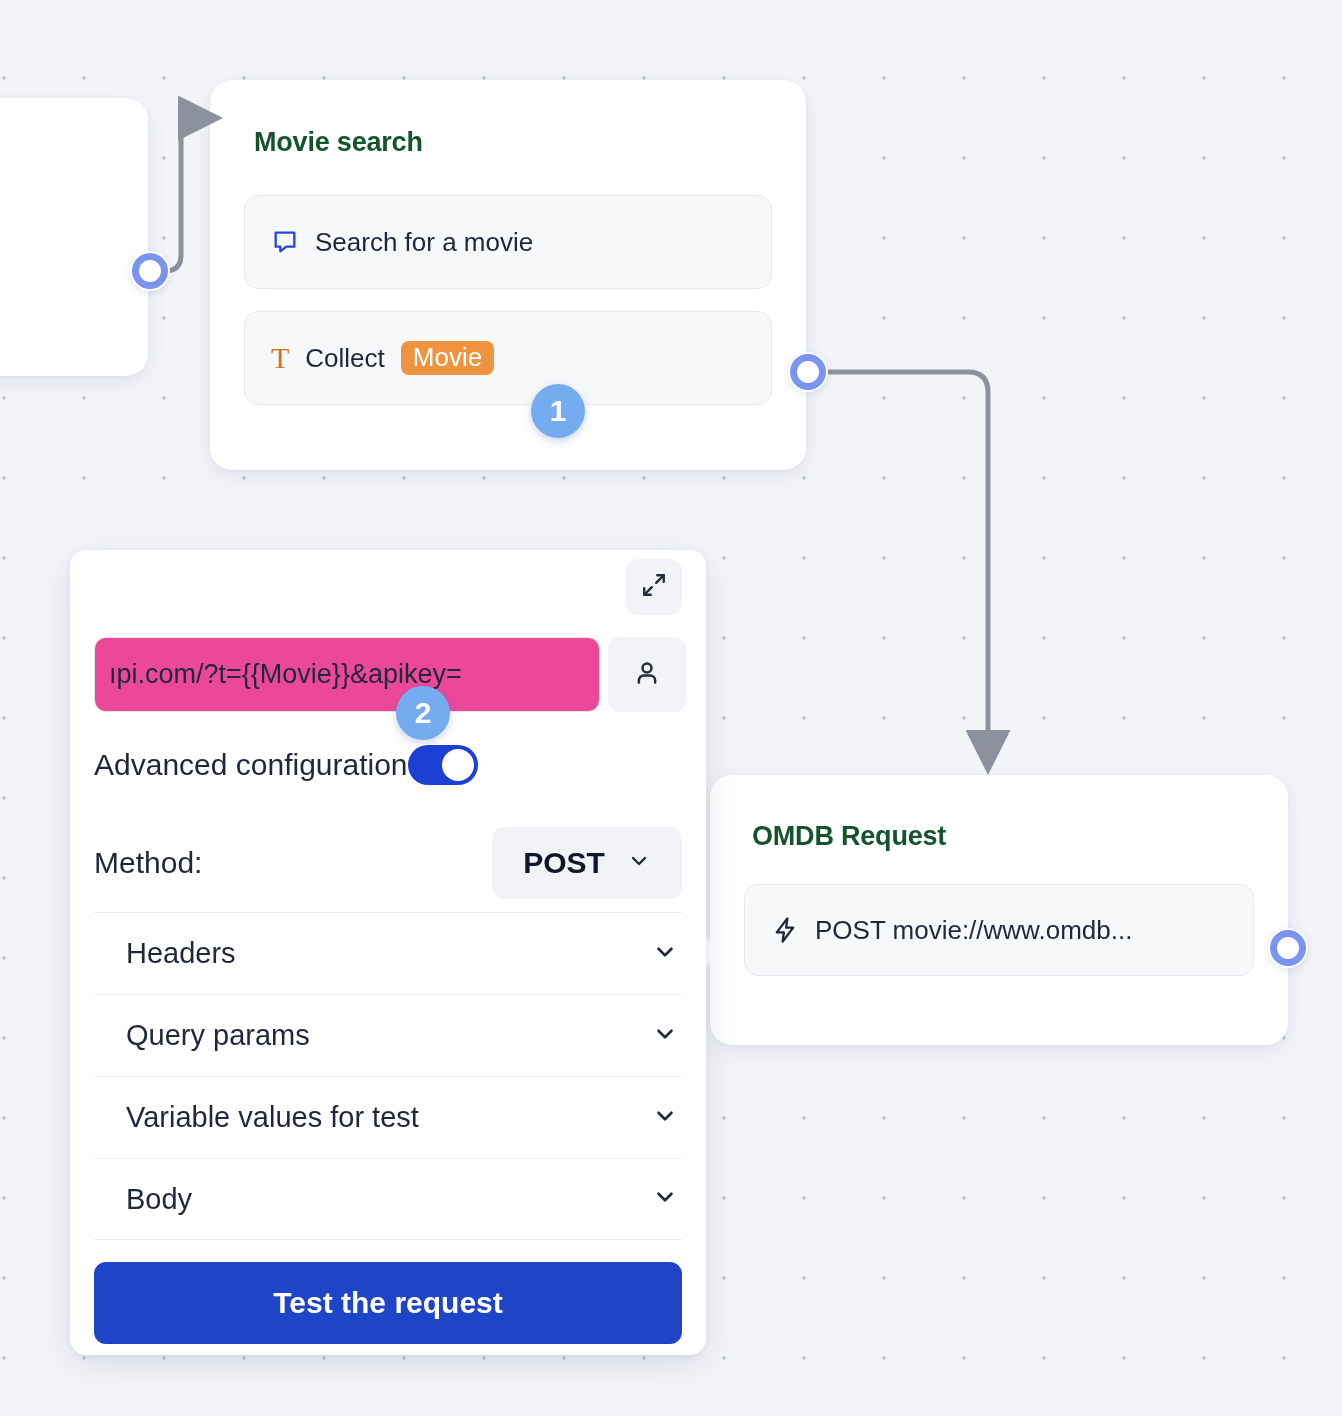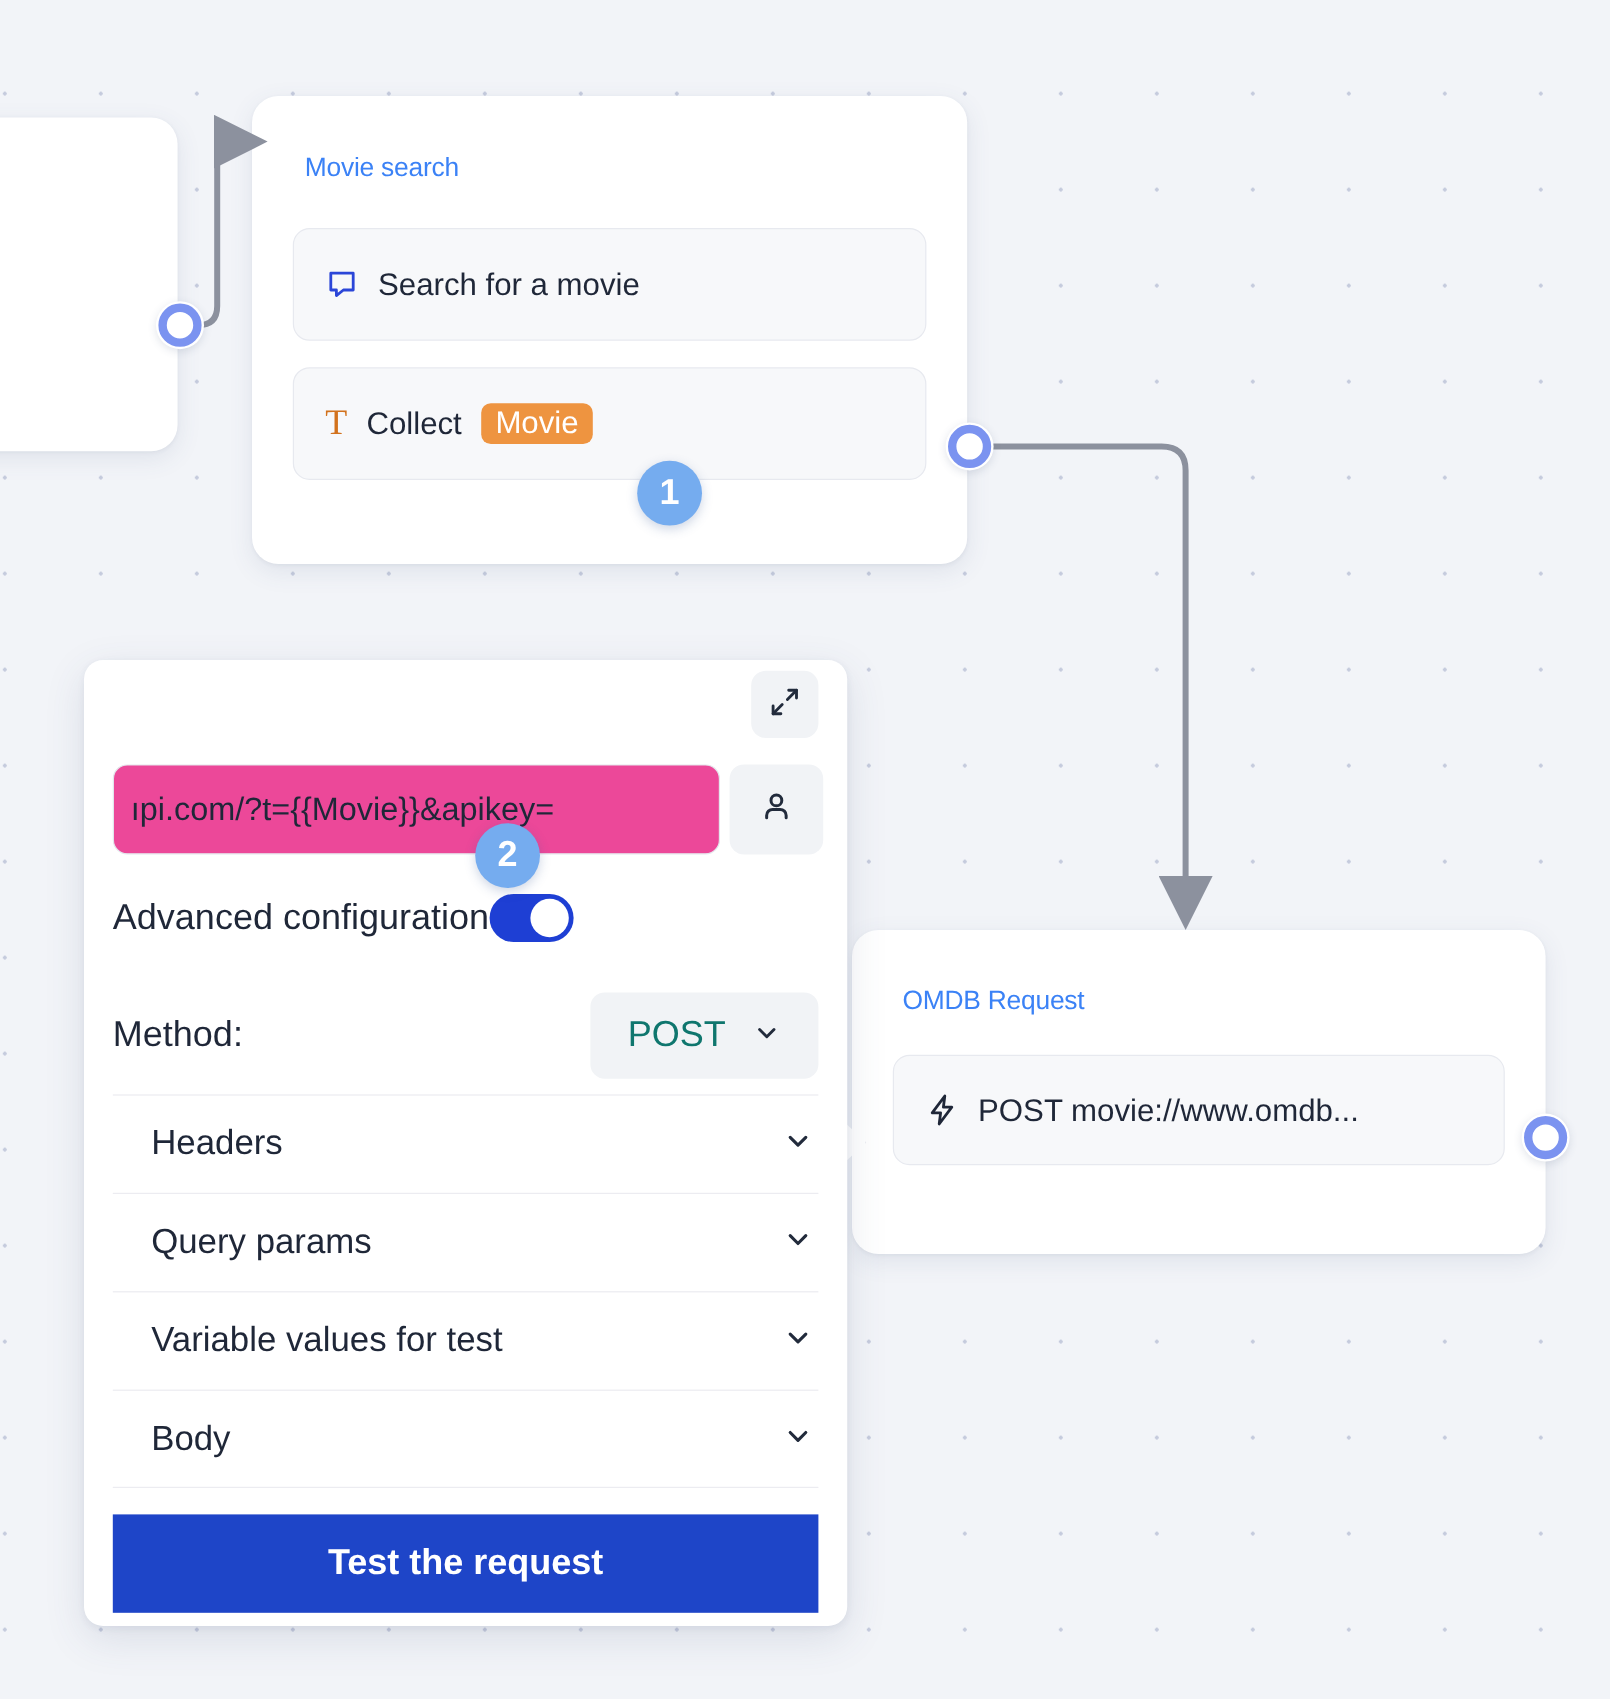--- a/index.html
+++ b/index.html
@@ -24,23 +24,23 @@
   
   .node {
     position: absolute;
     background: #ffffff;
     border-radius: 22px;
     box-shadow: 0 6px 20px rgba(70, 85, 125, 0.10),
                 0 1px 3px rgba(70, 85, 125, 0.06);
   }
 
   .node-title {
-    font-size: 22px;
-    font-weight: 400;
-    color: #3b82f6;
+    font-size: 27px;
+    font-weight: 700;
+    color: #14532d;
     letter-spacing: -0.2px;
   }
 
   .node-row {
     background: #f7f8fa;
     border: 1px solid #e7e9ef;
     border-radius: 14px;
     display: flex;
     align-items: center;
     gap: 16px;
@@ -267,22 +267,22 @@
     border-radius: 12px;
     background: #f1f3f6;
     display: flex;
     align-items: center;
     justify-content: center;
     gap: 22px;
     cursor: pointer;
   }
   #method-select .method-value {
     font-size: 30px;
-    font-weight: 400;
-    color: #0f766e;
+    font-weight: 700;
+    color: #0f172a;
   }
 
   .accordion {
     position: absolute;
     left: 24px;
     top: 362px;
     width: 588px;
   }
   .acc-item {
     height: 82px;
@@ -296,21 +296,21 @@
   .acc-item:last-child { border-bottom: 1px solid #ececf1; }
   .acc-label { font-size: 29px; color: #1f2738; }
 
   #test-button {
     position: absolute;
     left: 24px;
     top: 712px;
     width: 588px;
     height: 82px;
     border: none;
-    border-radius: 0;
+    border-radius: 12px;
     background: #1e45c8;
     color: #ffffff;
     font-family: "Liberation Sans", sans-serif;
     font-size: 30px;
     font-weight: 700;
     cursor: pointer;
   }
 
   #edges { position: absolute; inset: 0; z-index: 2; pointer-events: none; }
 </style>

